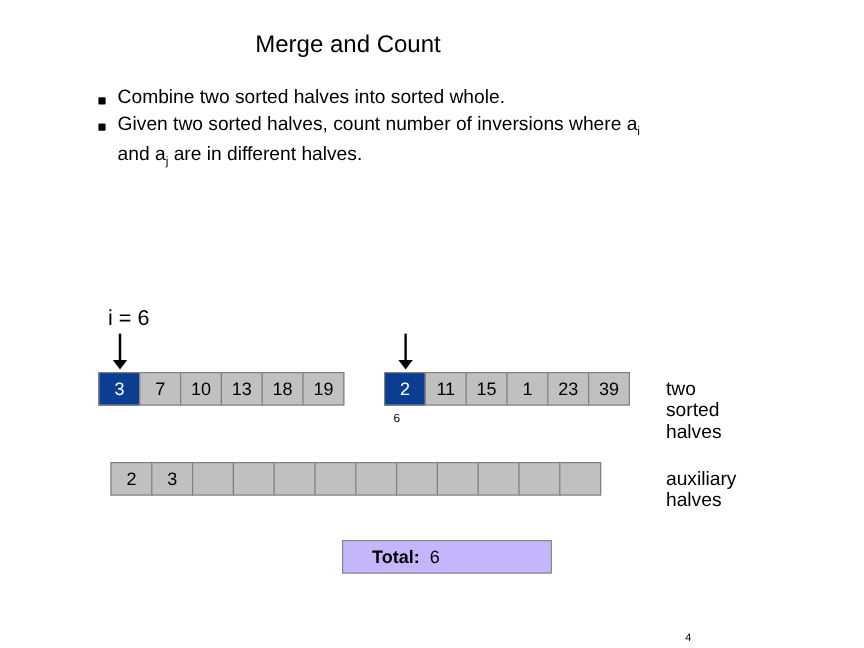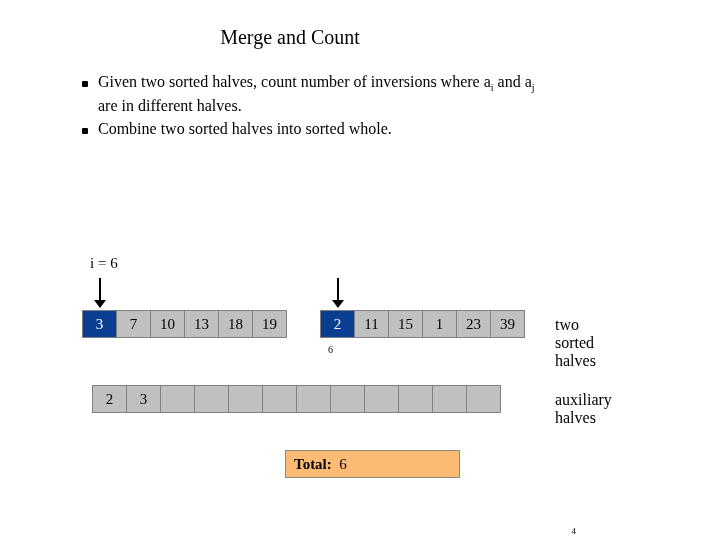--- a/index.html
+++ b/index.html
@@ -8,21 +8,20 @@
     width: 720px; height: 540px;
     background: #fff;
     font-family: "Comic Sans MS", cursive, sans-serif;
     color: #000;
     overflow: hidden;
   }
   .slide {
     position: relative;
     width: 580px; height: 540px;
     padding: 24px 36px;
-    font-family: Liberation Serif, serif;
   }
   .title {
     text-align: center;
     font-size: 20px;
     font-weight: normal;
     margin: 2px 0 22px 0;
   }
   .body {
     font-size: 16px;
     line-height: 1.4;
@@ -40,21 +39,21 @@
   }
   .bul .dot {
     width: 6px; height: 6px; background: #000; border-radius: 1px;
     margin-top: 10px; margin-right: 10px; flex: 0 0 6px;
   }
   .bul .txt { flex: 1; }
   .sub { font-size: 10px; vertical-align: sub; }
   .ilabel {
     position: absolute;
     left: 90px; top: 255px;
-    font-size: 15px;
+    font-size: 18px;
   }
   .arrow {
     position: absolute;
     width: 12px; height: 30px;
   }
   .arrow .line { position:absolute; left:5px; top:0; width:2px; height:24px; background:#000; }
   .arrow .head {
     position:absolute; left:0; top:22px;
     width:0; height:0;
     border-left:6px solid transparent;
@@ -84,24 +83,24 @@
   .six {
     position: absolute;
     font-size: 10px;
     left: 328px;
     top: 344px;
   }
   .totalbox {
     position: absolute;
     left: 285px; top: 450px;
     width: 175px; height: 28px;
-    background: #fdba74;
+    background: #c4b5fd;
     border: 1px solid #888;
     display: flex; align-items: center;
-    padding-left: 8px;
+    padding-left: 24px;
     font-size: 15px;
     font-weight: normal;
   }
   .totalbox b { font-weight: bold; }
   .pagenum {
     position: absolute;
     right: 4px; bottom: 4px;
     font-size: 9px;
   }
 </style>
@@ -109,27 +108,27 @@
 <body>
 
 <div class="slide">
 
   <div class="title">Merge and Count</div>
 
   <div class="body">
     <div class="bullets">
       <div class="bul">
         <div class="dot"></div>
+        <div class="txt">Combine two sorted halves into sorted whole.</div>
+      </div>
+      <div class="bul">
+        <div class="dot"></div>
         <div class="txt">
           <span>Given two sorted halves, count number of inversions where a</span><span class="sub">i</span><span> and a</span><span class="sub">j</span><span> are in different halves.</span>
         </div>
-      </div>
-      <div class="bul">
-        <div class="dot"></div>
-        <div class="txt">Combine two sorted halves into sorted whole.</div>
       </div>
     </div>
   </div>
 
   <div class="ilabel">i = 6</div>
 
   <div class="arrow" style="left:94px; top:278px;">
     <div class="line"></div>
       <div class="head"></div>
   </div>

